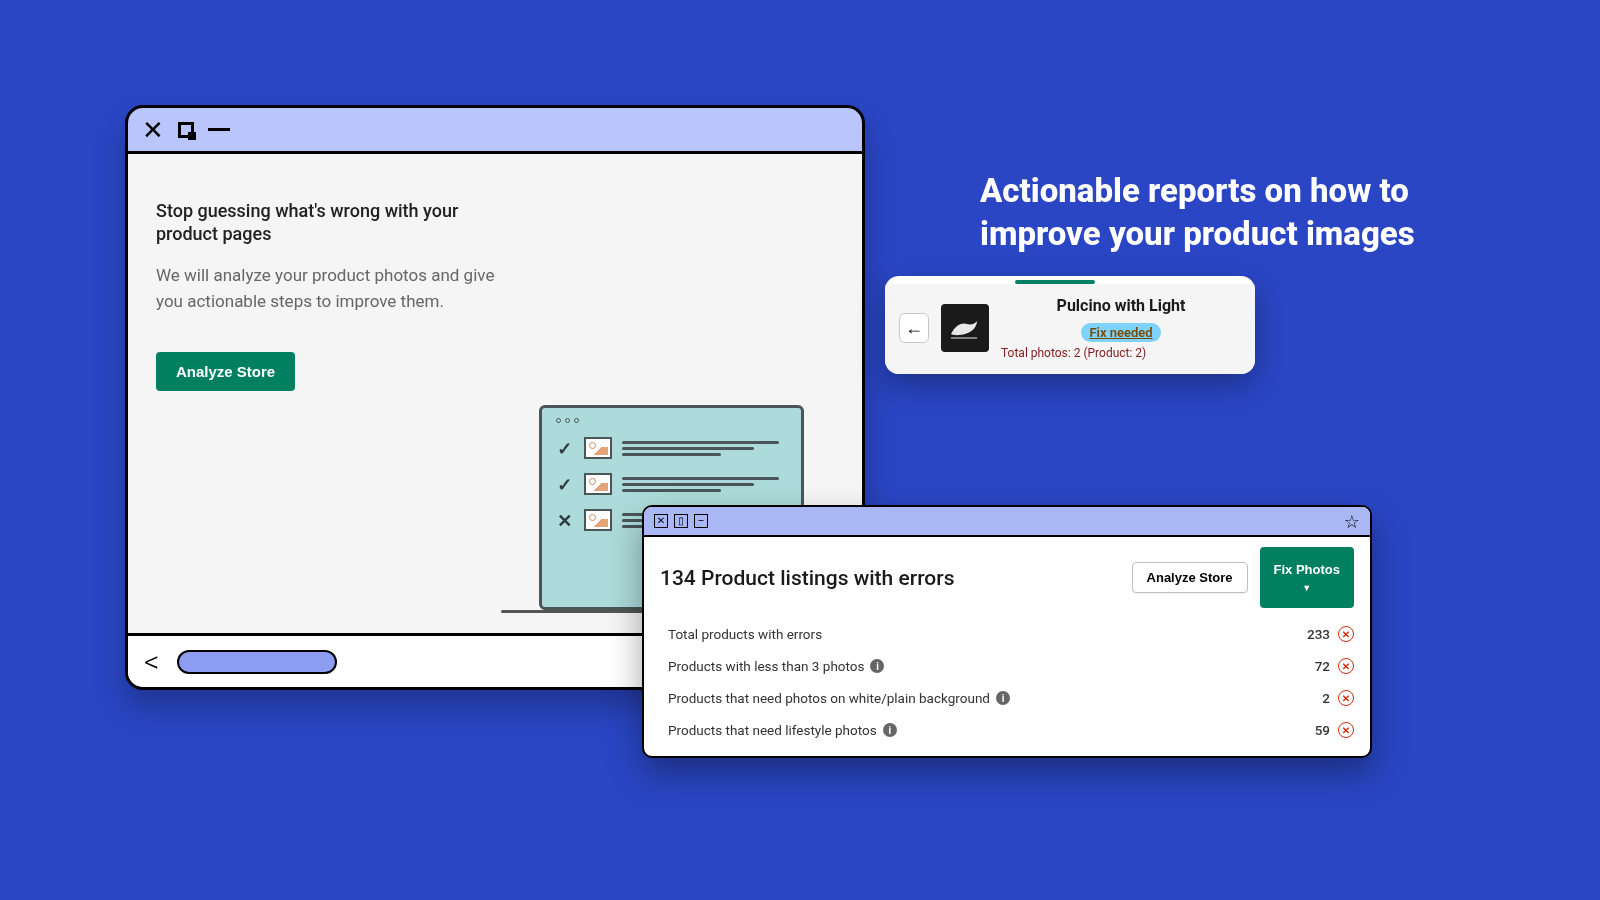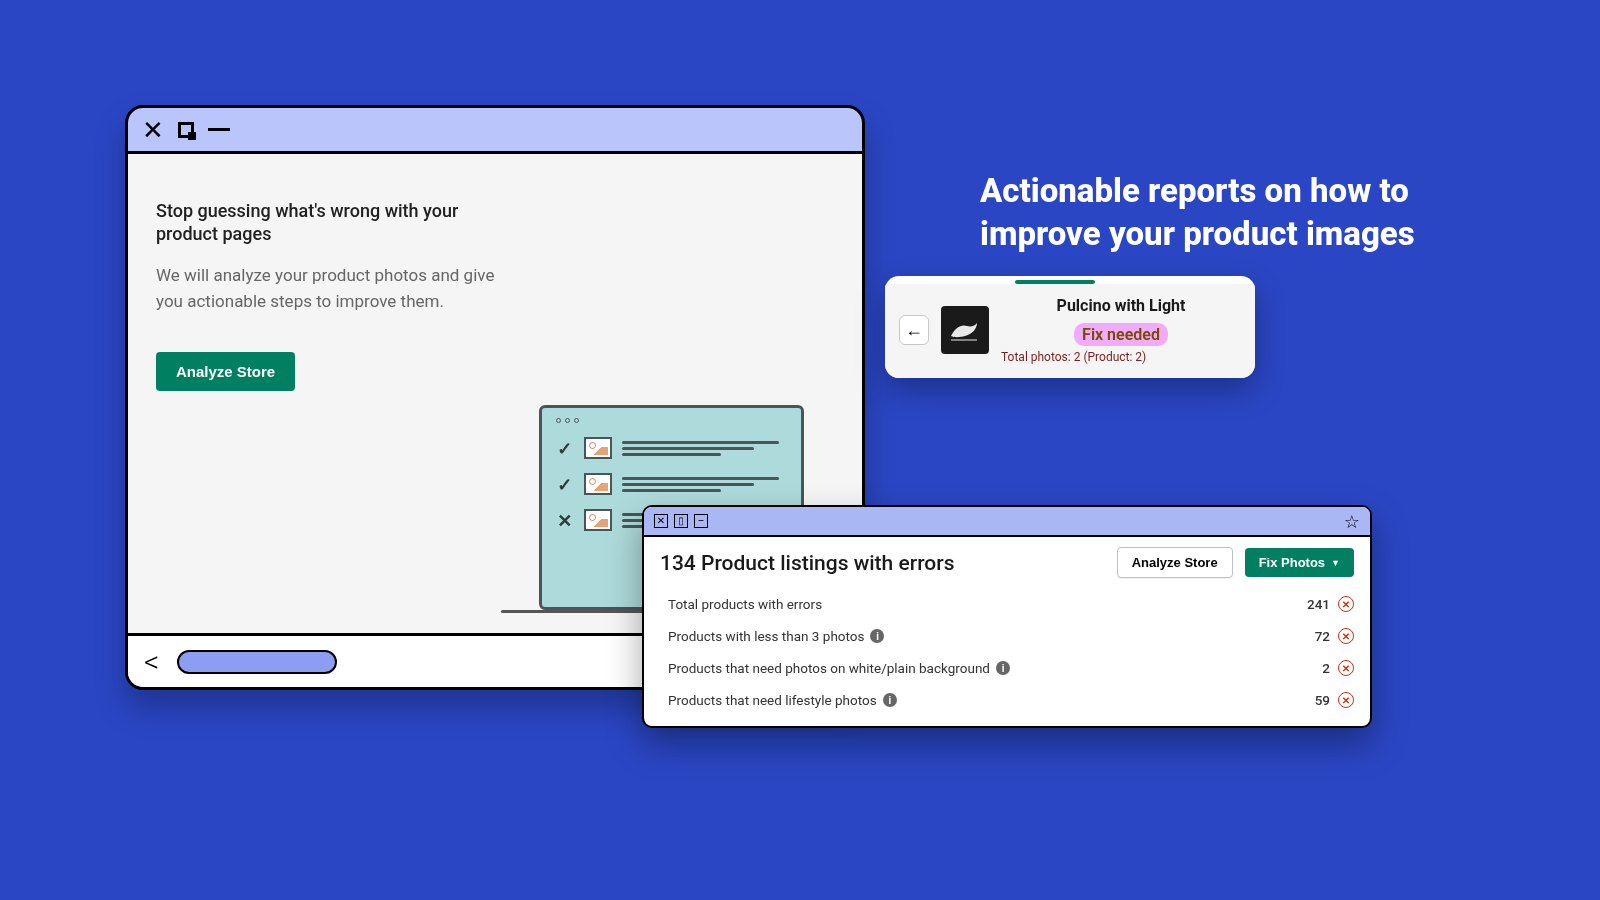--- a/index.html
+++ b/index.html
@@ -127,21 +127,21 @@
   }
   .pc-back {
     width: 30px; height: 30px; border:1px solid #c8c8c8; border-radius:6px; background:#fff;
     display:flex; align-items:center; justify-content:center; font-size:18px; cursor:pointer;
   }
   .pc-thumb { width:48px; height:48px; background:#1a1a1a; border-radius:4px; display:flex; align-items:center; justify-content:center; }
   .pc-thumb svg { width: 36px; height: 28px; }
   .pc-title-row { display:flex; flex-direction:column; gap:4px; flex:1; }
   .pc-title-line { display:flex; align-items:center; gap:8px;flex-direction:column; }
   .pc-title { font-size:16px; font-weight:700; color:#1a1a1a; }
-  .pc-badge { background:#f0abfc; color:#7a4a00; font-size:16px; font-weight:600; padding:2px 8px; border-radius:10px; }
+  .pc-badge { background:#7dd3fc; color:#7a4a00; font-size:13px; font-weight:600; padding:2px 8px; border-radius:10px;text-decoration:underline; }
   .pc-sub { font-size:12px; color:#7f1d1d; }
   .pc-body { padding: 16px; }
   .pc-action-label { font-size:14px; font-weight:600; color:#222; margin-bottom:12px; }
   .upload-box {
     width:48px; height:42px; border:1px solid #ddd; border-radius:6px; display:flex; align-items:center; justify-content:center; cursor:pointer;
   }
 
   
   .report-window {
     position: absolute;
@@ -167,22 +167,22 @@
   .rtb-star { margin-left:auto; font-size:18px; }
   .report-header {
     display:flex; align-items:center; padding: 10px 16px; gap:12px;
   }
   .report-title { font-size:21px; font-weight:500; color:#1a1a1a; flex:1; }
   .btn-outline {
     background:#fff; border:1px solid #c0c0c0; border-radius:4px; padding:7px 14px; font-size:13px; font-weight:600; cursor:pointer;
     box-shadow: 0 1px 1px rgba(0,0,0,0.06);
   }
   .btn-primary {
-    background:#008060; color:#fff; border:none; border-radius:4px; padding:7px 14px; font-size:13px; font-weight:600; cursor:pointer;
-    display:flex; align-items:center; gap:6px;
+    background:#008060; color:#fff; border:none; border-radius:4px; padding:15px 14px; font-size:13px; font-weight:600; cursor:pointer;
+    display:flex; align-items:center; gap:6px;flex-direction:column;
   }
   .btn-primary .caret { font-size:9px; }
   .report-list { padding: 0 16px 10px 16px; }
   .report-row {
     display:flex; align-items:center; padding: 8px 0; font-size:13.5px; color:#333;
     border-top: none;
     margin-left: 8px;
   }
   .report-row .label { flex:1; display:flex; align-items:center; gap:6px; }
   .info-dot { width:14px; height:14px; border-radius:50%; background:#666; color:#fff; font-size:10px; font-weight:700; display:inline-flex; align-items:center; justify-content:center; }
@@ -285,21 +285,21 @@
     <button class="btn-primary">
       <span>Fix Photos</span>
       <span class="caret">▼</span>
     </button>
   </div>
   <div class="report-list">
     <div class="report-row">
       <span class="label">
           <span>Total products with errors</span>
         </span>
-      <span class="val">241</span>
+      <span class="val">233</span>
       <span class="err-dot">✕</span>
     </div>
     <div class="report-row">
       <span class="label">
           <span>Products with less than 3 photos</span>
           <span class="info-dot">i</span>
         </span>
       <span class="val">72</span>
       <span class="err-dot">✕</span>
     </div>

